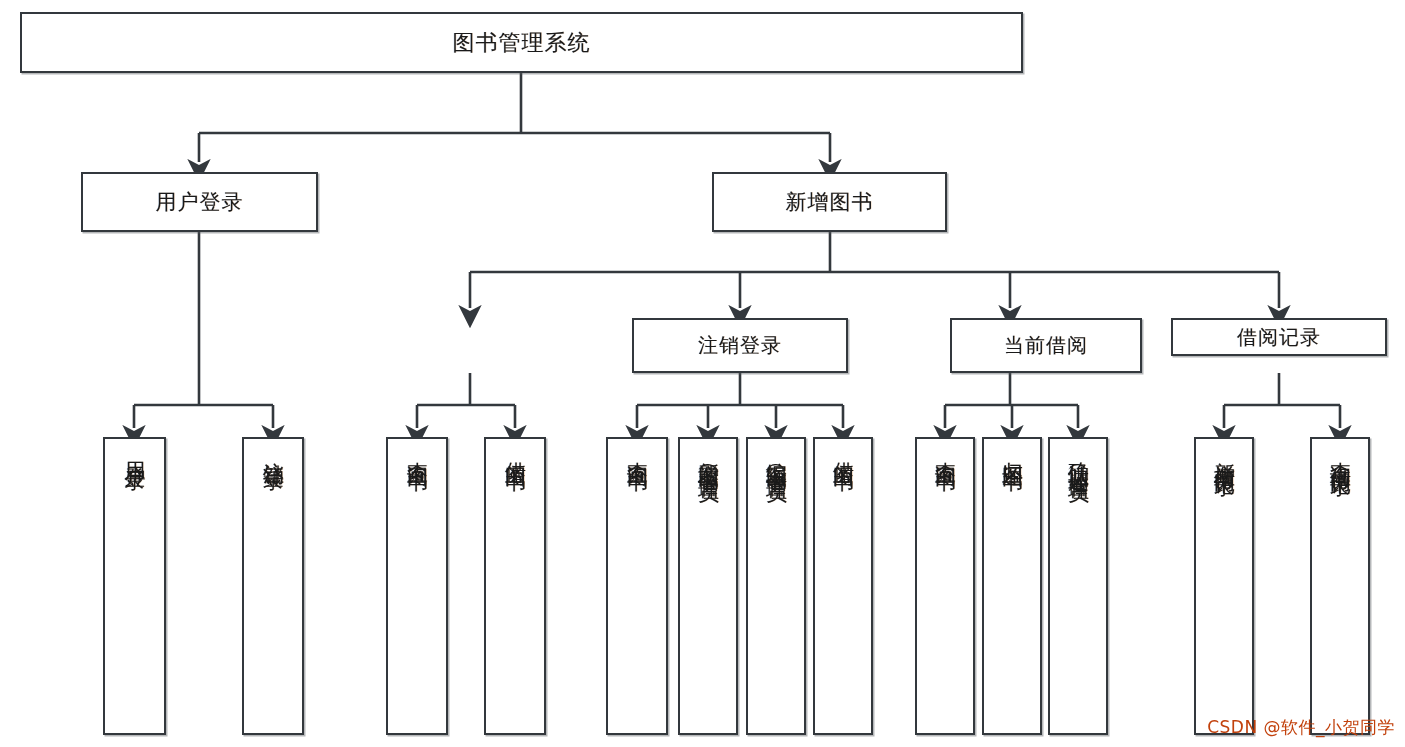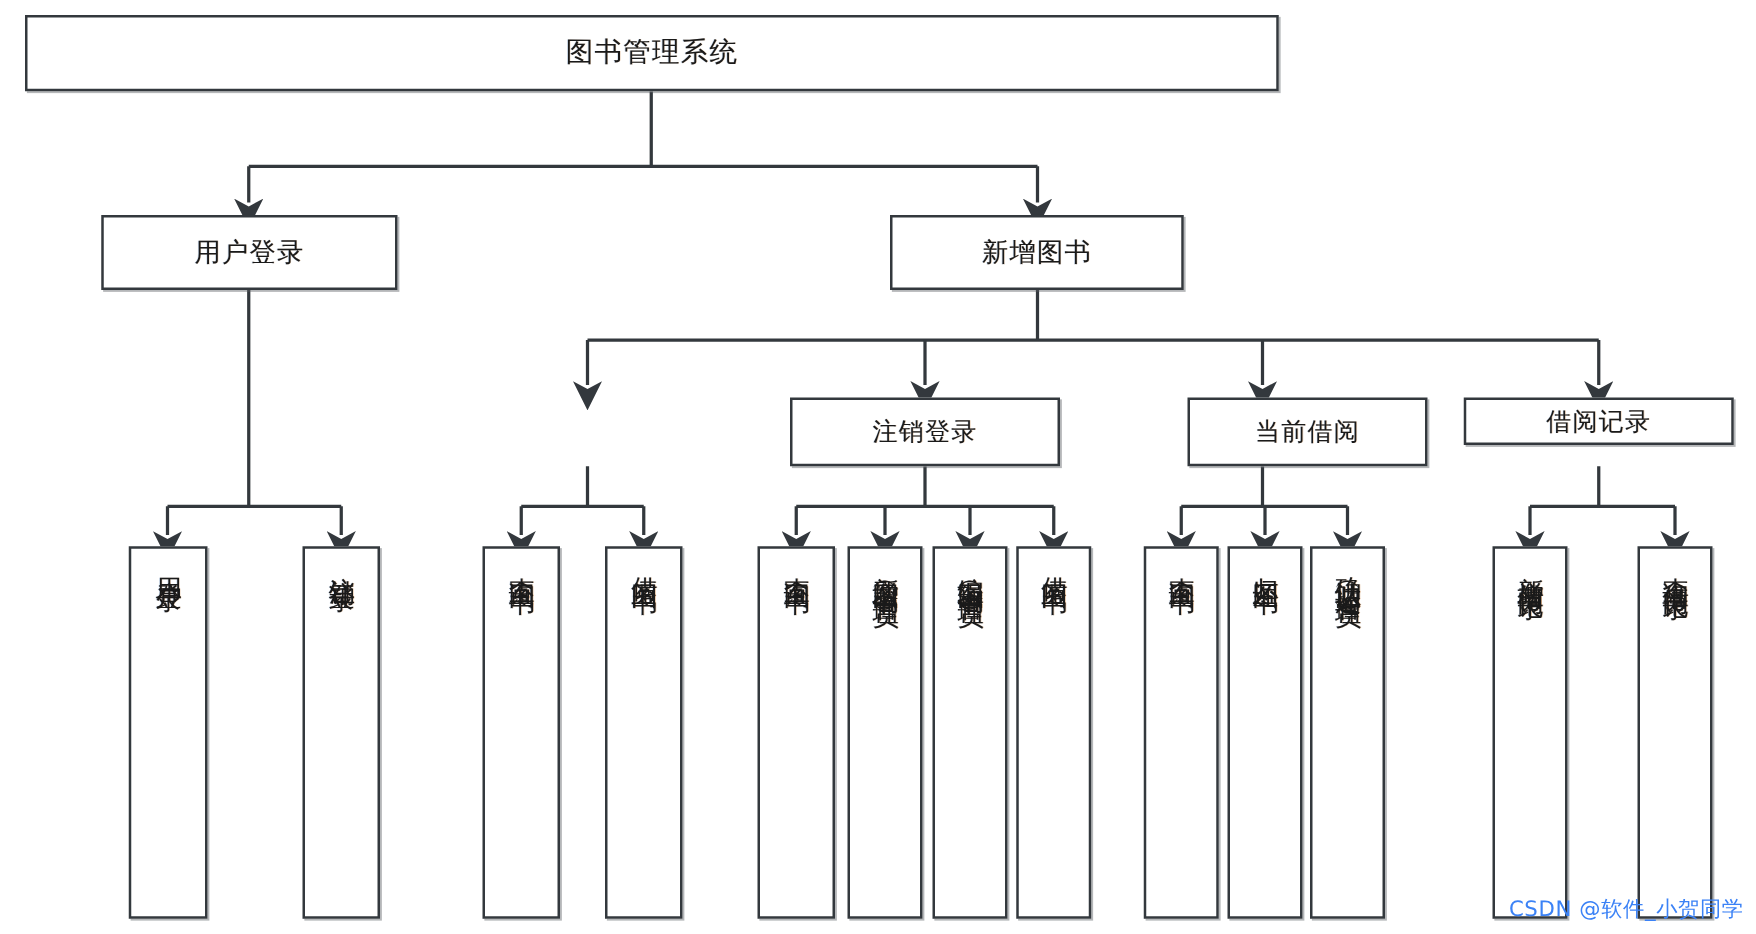--- a/index.html
+++ b/index.html
@@ -46,21 +46,21 @@
     font-size:21px;
     letter-spacing:3px;
     line-height:1.0;
     white-space:nowrap;
     text-align:start;
   }
 
   #watermark{
     position:absolute;
     right:10px;bottom:8px;
-    color:#3b82f6;
+    color:#c2410c;
     font-size:17px;
     letter-spacing:.5px;
     white-space:nowrap;
     pointer-events:none;
   }
 </style>
 </head>
 <body>
 
 <div id="diagram-root">

